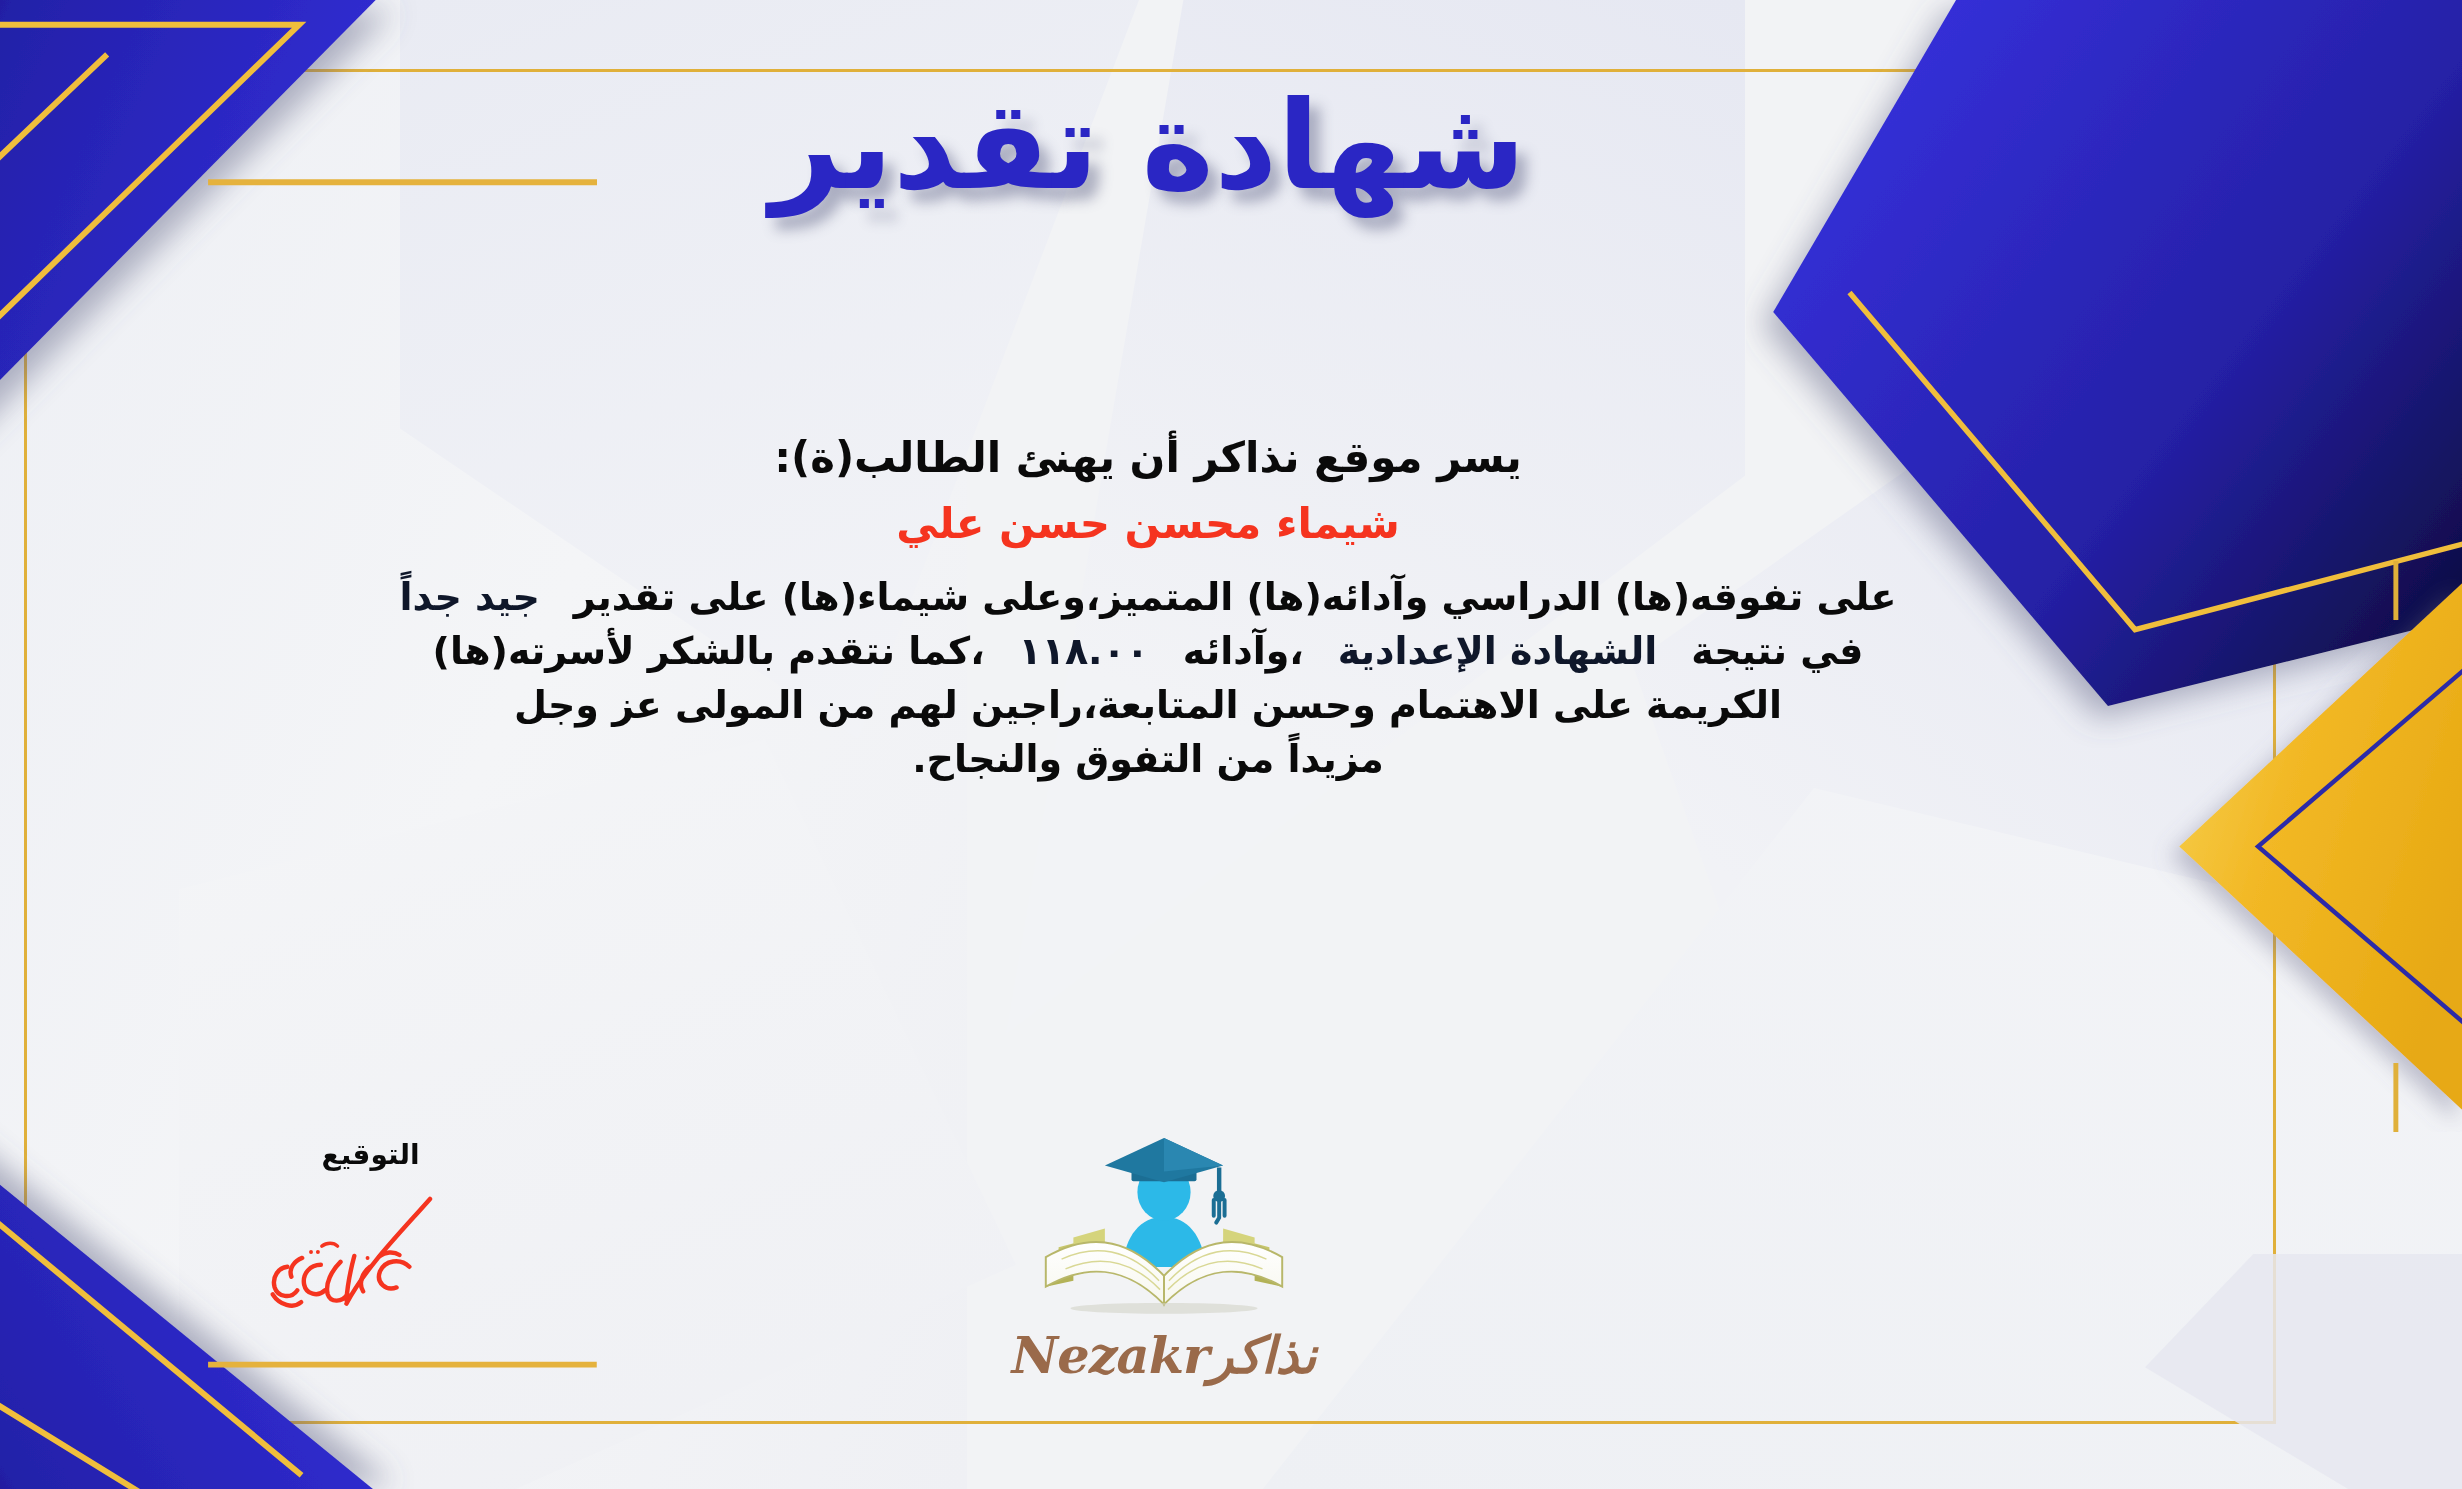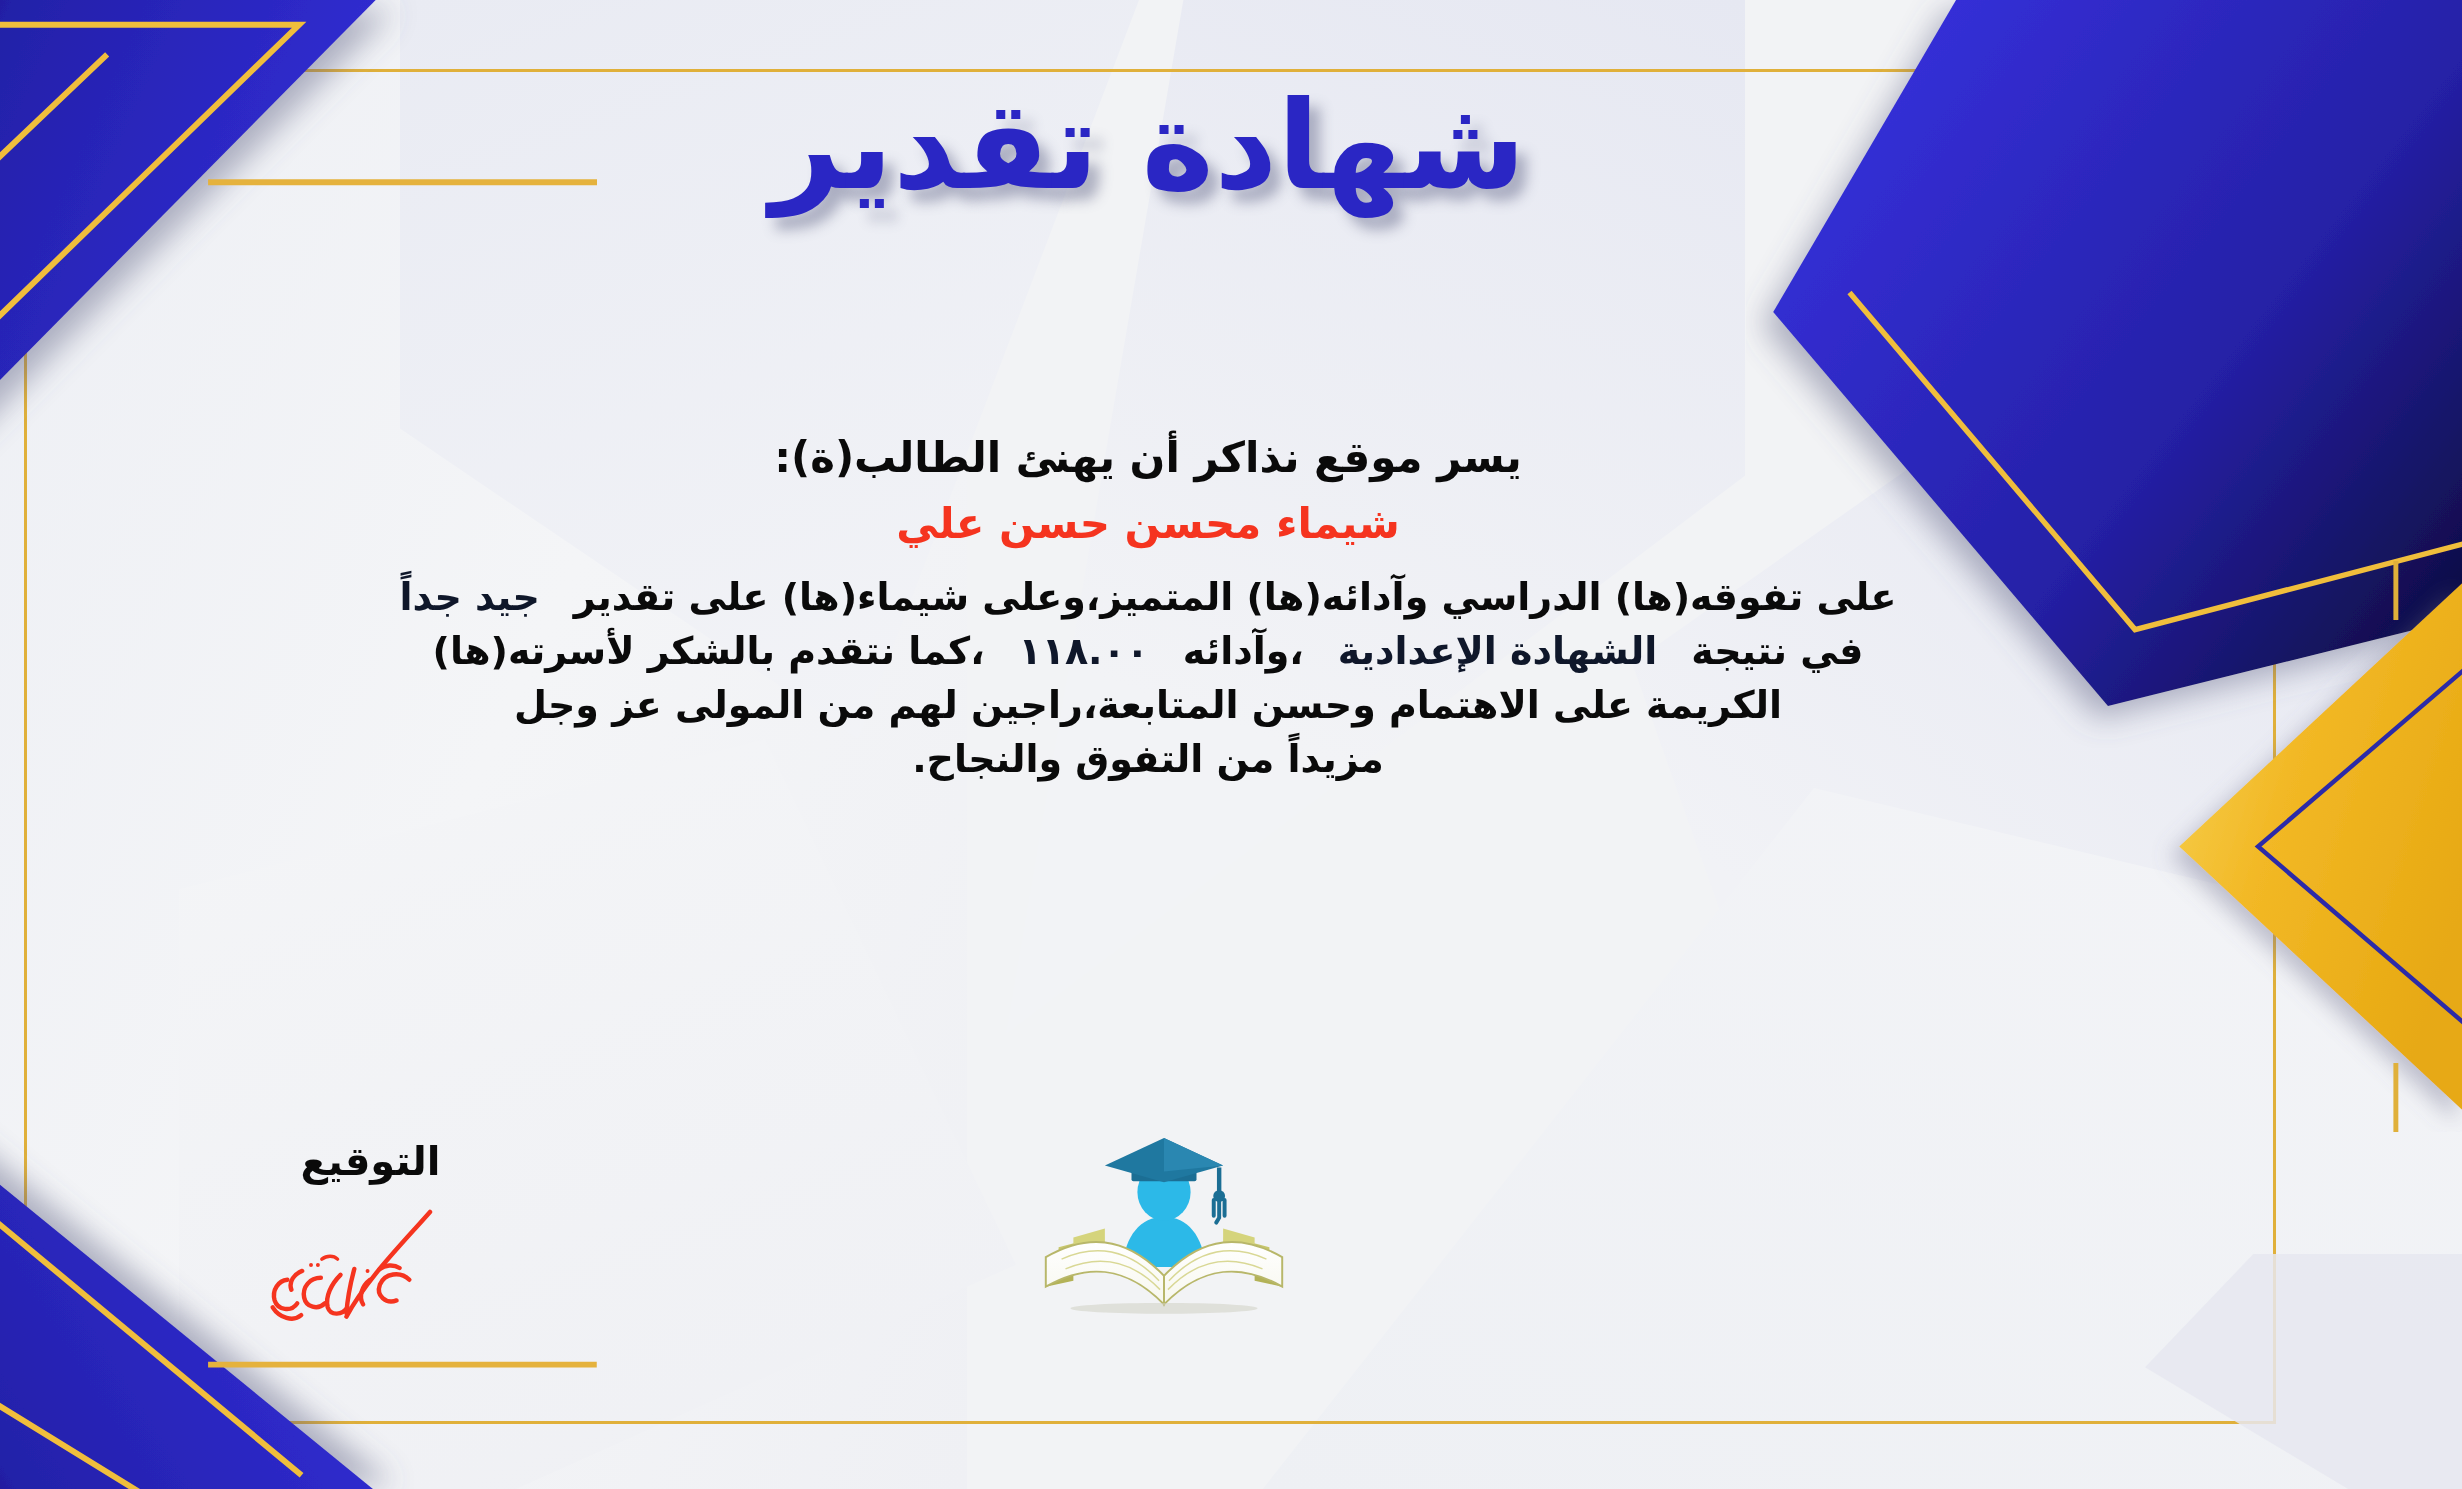--- a/index.html
+++ b/index.html
@@ -112,21 +112,21 @@
   
   .signature-area {
     position: absolute;
     left: 384px;
     top: 1138px;
     width: 305px;
     text-align: center;
     z-index: 6;
   }
   .sign-label {
-    font-size: 40px;
+    font-size: 28px;
     font-weight: bold;
     color: #0a0a0a;
   }
   .sign-script {
     margin-top: 21.7px;
   }
   .sign-script svg { display:block; margin:0 auto; }
 
   
   .logo {
@@ -349,16 +349,19 @@
       <rect x="214" y="62" width="132" height="16" rx="3" fill="#ffffff"></rect>
 
       <path d="M 280 10 L 400 66 L 280 100 L 160 66 Z" fill="#1f78a0"></path>
       <path d="M 280 10 L 400 66 L 280 78 Z" fill="#2a87b1"></path>
 
       <path d="M 392 70 L 392 122" stroke="#1b6e94" stroke-width="9" fill="none"></path>
       <circle cx="392" cy="128" r="12" fill="#1b6e94"></circle>
       <path d="M 381 136 L 381 168 M 392 138 L 392 172 L 386 182 M 403 136 L 403 168" stroke="#1b6e94" stroke-width="8" fill="none" stroke-linecap="round"></path>
     </svg>
 
+    <div class="logo-text">
+      <span>نذاكر</span><span class="lat">Nezakr</span>
+    </div>
   </div>
 
 </div>
 
 
 </body></html>

